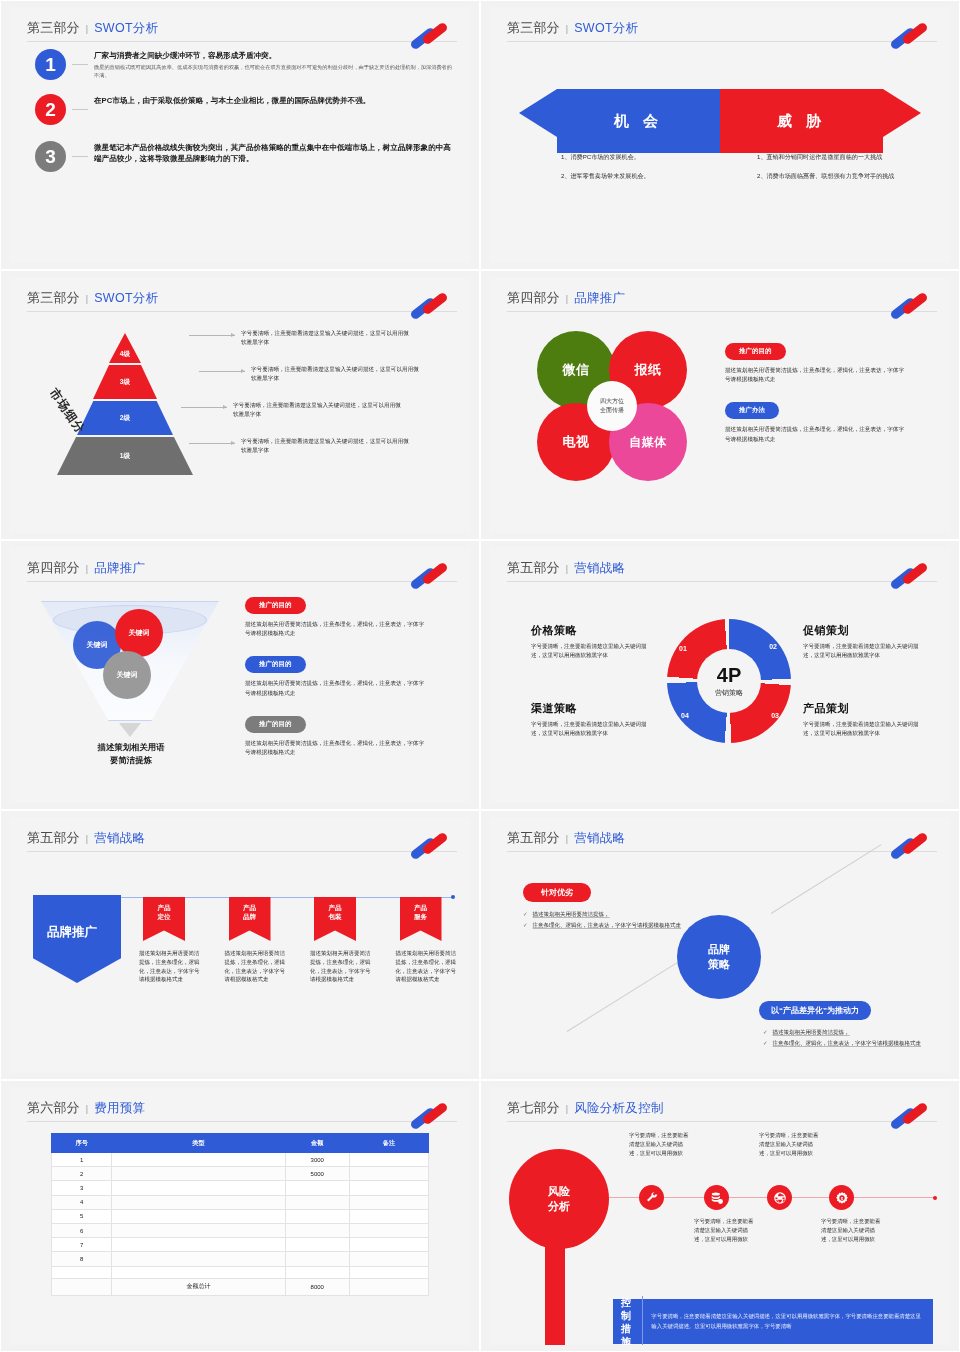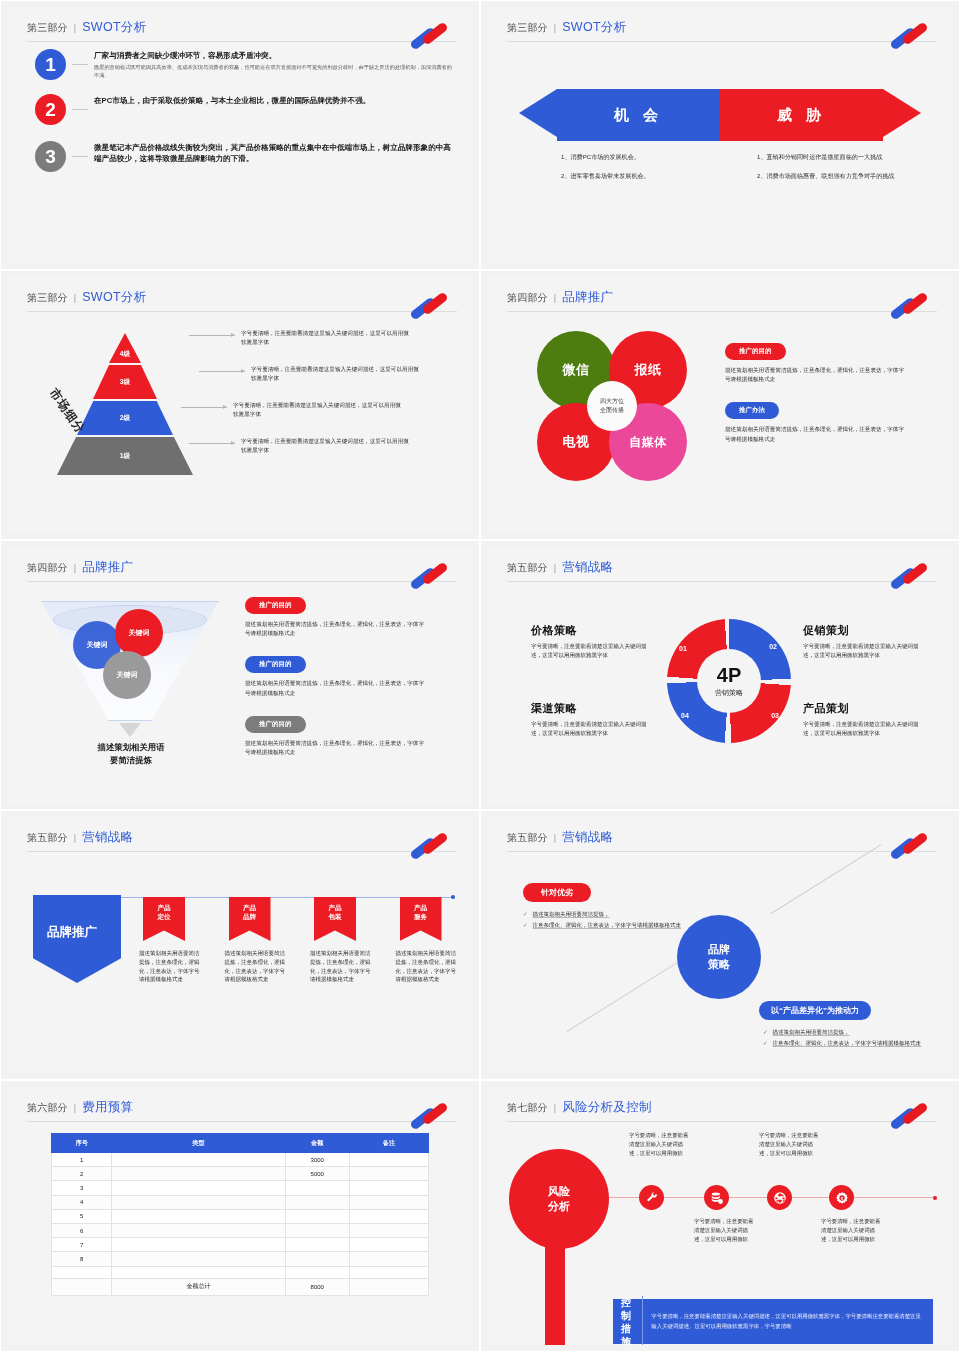--- a/index.html
+++ b/index.html
@@ -27,21 +27,21 @@
     left: 8px; top: 6px; right: 8px; bottom: 6px;
     background: #f4f4f4;
     overflow: hidden;
   }
   
   .hdr {
     position: absolute; left: 18px; top: 12px; right: 14px;
     height: 26px;
   }
   .hdr-row { display: flex; align-items: baseline; gap: 6px; }
-  .hdr-part { font-size: 10px; color: #4a4a4a; letter-spacing: .2px; }
+  .hdr-part { font-size: 13px; color: #4a4a4a; letter-spacing: .2px; }
   .hdr-bar { color: #9aa0a6; font-size: 9px; }
   .hdr-title { font-size: 12.5px; color: #2f5bd6; font-weight: 400; letter-spacing: .3px; }
   .hdr-rule { position: absolute; left: 0; right: 0; top: 22px; height: 1px; background: #dcdcdc; }
   
   .logo { position: absolute; right: 6px; top: 3px; width: 44px; height: 26px; }
   .logo i { position: absolute; display: block; border-radius: 6px; }
   .logo .bl { width: 28px; height: 9px; background: #2f5bd6; left: 2px; top: 12px;
               transform: rotate(-38deg); transform-origin: center; }
   .logo .rd { width: 28px; height: 9px; background: #e8191f; left: 14px; top: 7px;
               transform: rotate(-38deg); transform-origin: center; }
@@ -59,21 +59,21 @@
   .n1 { background: #2f5bd6; }
   .n2 { background: #ec1c24; }
   .n3 { background: #7c7c7c; }
   .num-dash { width: 16px; height: 1px; background: #c9c9c9; margin: 15px 6px 0 6px; flex: 0 0 16px; }
   .num-text { flex: 1; padding-top: 1px; }
   .num-title { font-size: 7.6px; font-weight: bold; color: #1c1c1c; line-height: 1.45; }
   .num-sub { font-size: 5.2px; color: #595959; line-height: 1.55; margin-top: 2px; }
 
   
   .arrows { position: absolute; left: 30px; right: 30px; top: 48px; height: 48px; display: flex; }
-  .arw { height: 52px; position: relative; flex: 1; }
+  .arw { height: 64px; position: relative; flex: 1; }
   .arw-l { background: #2f5bd6; margin-left: 38px;
            display: flex; align-items: center; justify-content: center; }
   .arw-l::before {
     content: ""; position: absolute; left: -38px; top: 0;
     border-top: 24px solid transparent; border-bottom: 24px solid transparent;
     border-right: 38px solid #2f5bd6;
   }
   .arw-r { background: #ec1c24; margin-right: 38px;
            display: flex; align-items: center; justify-content: center; }
   .arw-r::after {

